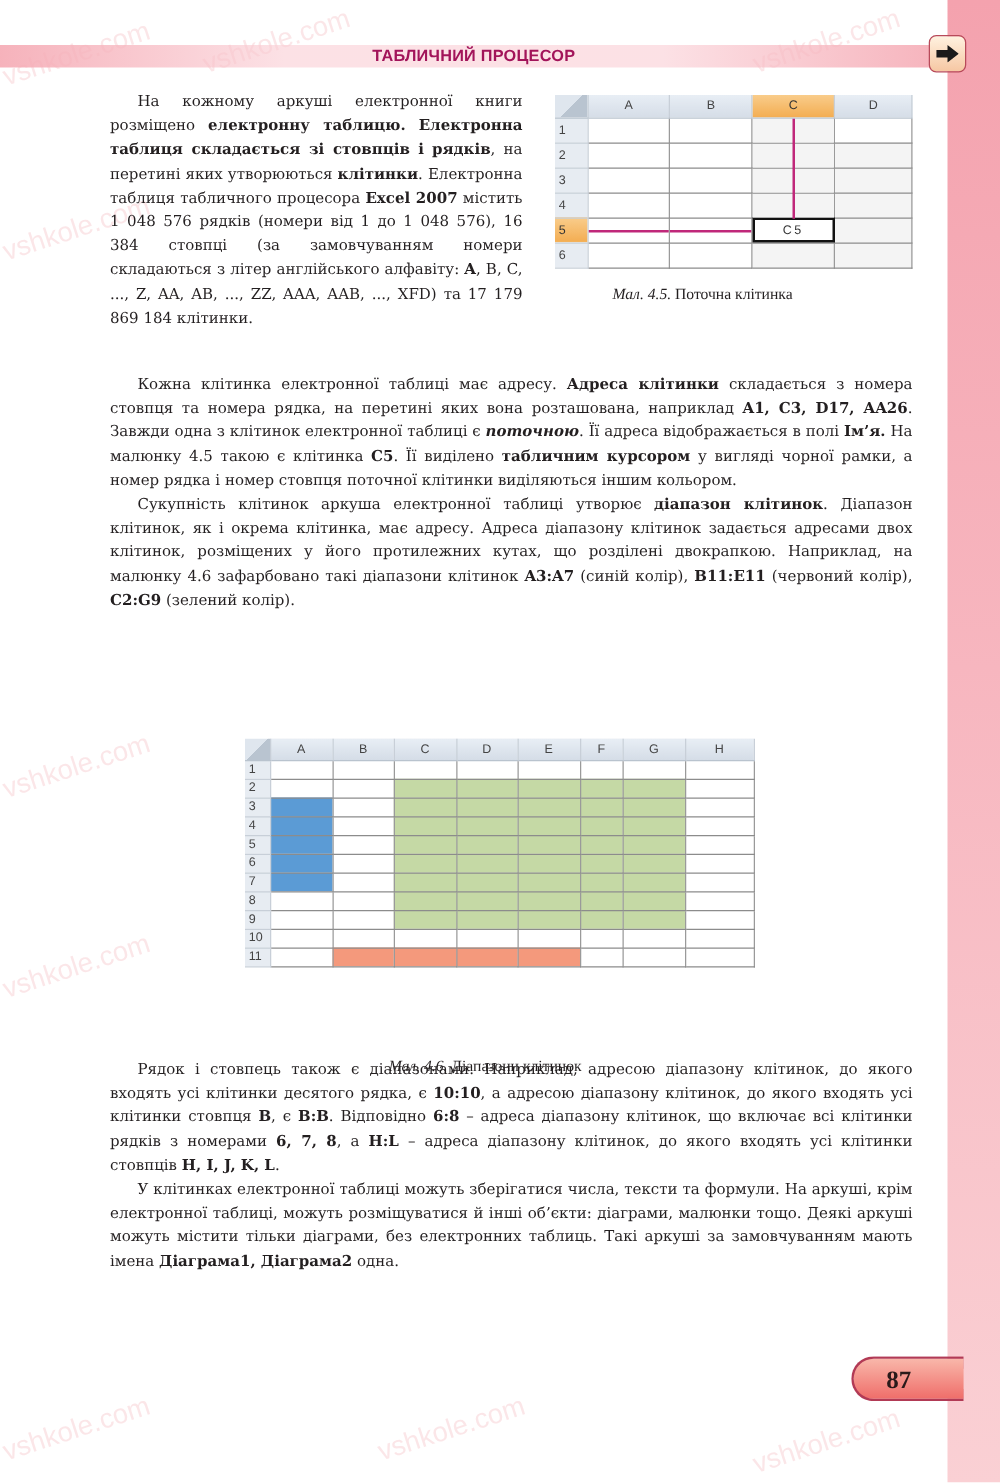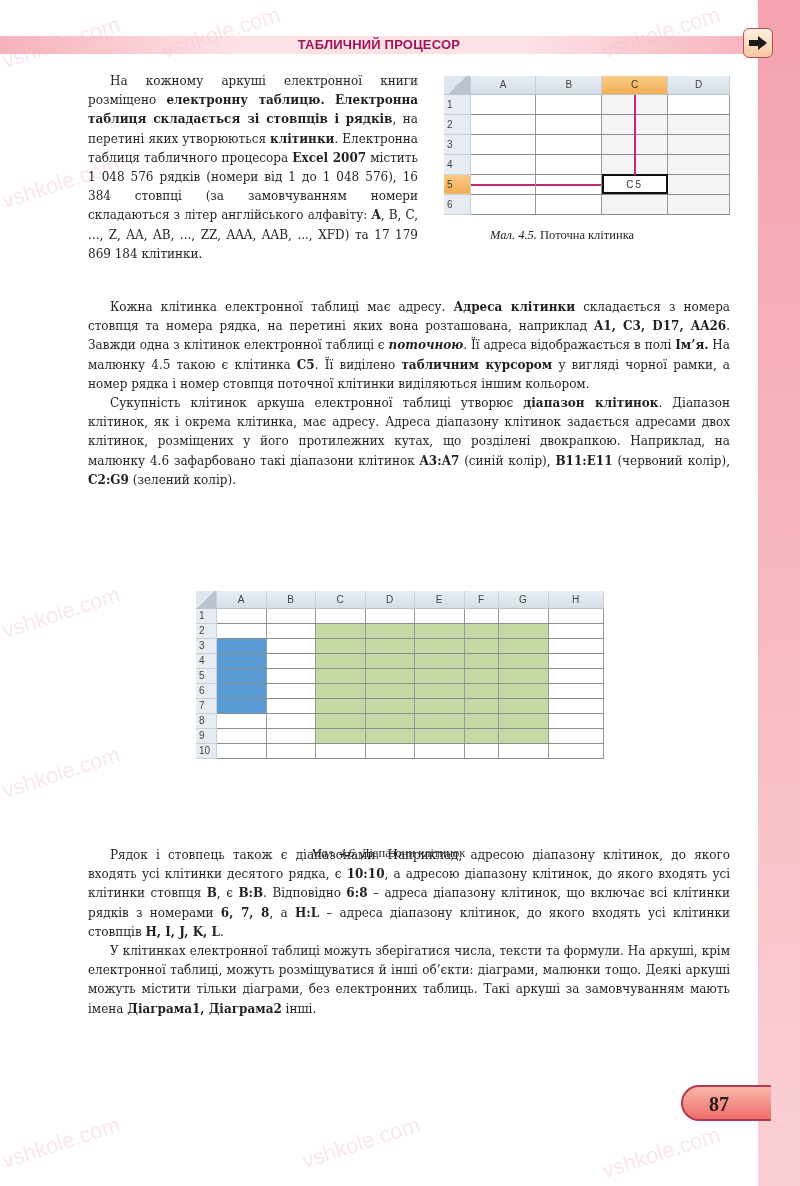--- a/index.html
+++ b/index.html
@@ -285,32 +285,43 @@
           <td></td>
           <td></td>
           <td></td>
           <td></td>
           <td></td>
           <td></td>
           <td></td>
           <td></td>
         </tr>
 
+    <tr style="height:15px">
+          <td class="rh">11</td>
+          <td></td>
+          <td style="background:#f4997c"></td>
+          <td style="background:#f4997c"></td>
+          <td style="background:#f4997c"></td>
+          <td style="background:#f4997c"></td>
+          <td></td>
+          <td></td>
+          <td></td>
+        </tr>
 
   </tbody>
     </table>
 </div>
 <div class="caption" style="left:311px;top:808px;margin-top:38px;">
   <i>Мал. 4.6.</i><span> Діапазони клітинок</span>
 </div>
 
 <div class="text" style="left:88px;top:846px;width:642px;">
   <p>
     <span>Рядок і стовпець також є діапазонами. Наприклад, адресою діапазону клітинок, до якого входять усі клітинки десятого рядка, є </span><b>10:10</b><span>, а адресою діапазону клітинок, до якого входять усі клітинки стовпця </span><b>B</b><span>, є </span><b>B:B</b><span>. Відповідно </span><b>6:8</b><span> – адреса діапазону клітинок, що включає всі клітинки рядків з номерами </span><b>6, 7, 8</b><span>, а </span><b>H:L</b><span> – адреса діапазону клітинок, до якого входять усі клітинки стовпців </span><b>H, I, J, K, L</b><span>.</span>
   </p>
   <p>
-    <span>У клітинках електронної таблиці можуть зберігатися числа, тексти та формули. На аркуші, крім електронної таблиці, можуть розміщуватися й інші об’єкти: діаграми, малюнки тощо. Деякі аркуші можуть містити тільки діаграми, без електронних таблиць. Такі аркуші за замовчуванням мають імена </span><b>Діаграма1, Діаграма2</b><span> інші.</span>
+    <span>У клітинках електронної таблиці можуть зберігатися числа, тексти та формули. На аркуші, крім електронної таблиці, можуть розміщуватися й інші об’єкти: діаграми, малюнки тощо. Деякі аркуші можуть містити тільки діаграми, без електронних таблиць. Такі аркуші за замовчуванням мають імена </span><b>Діаграма1, Діаграма2</b><span> одна.</span>
   </p>
 </div>
 
 <div class="page-num">
   <span>87</span>
 </div>
 
 </body></html>

